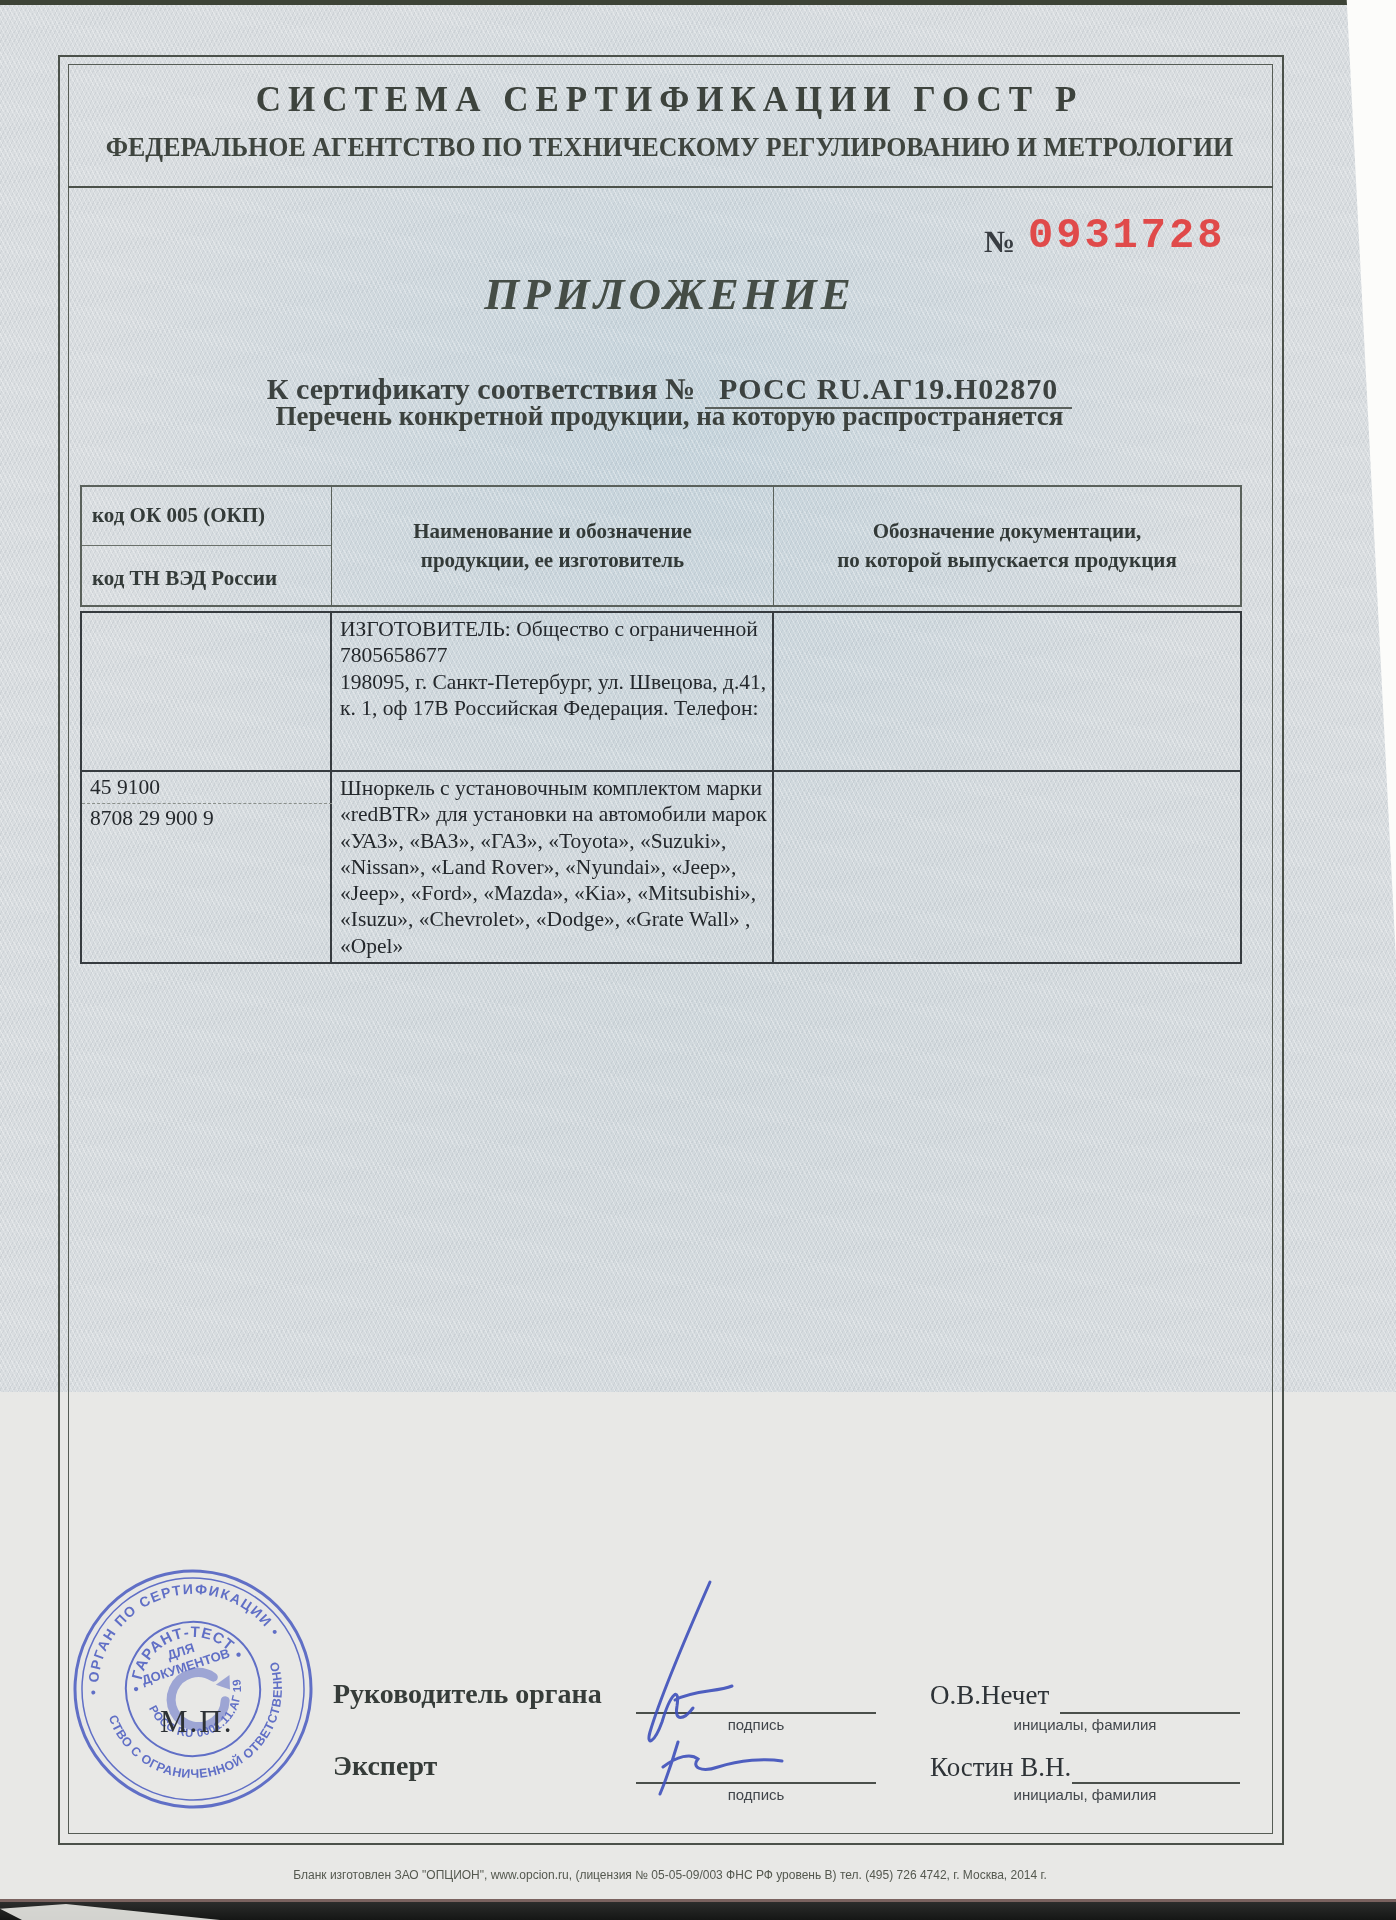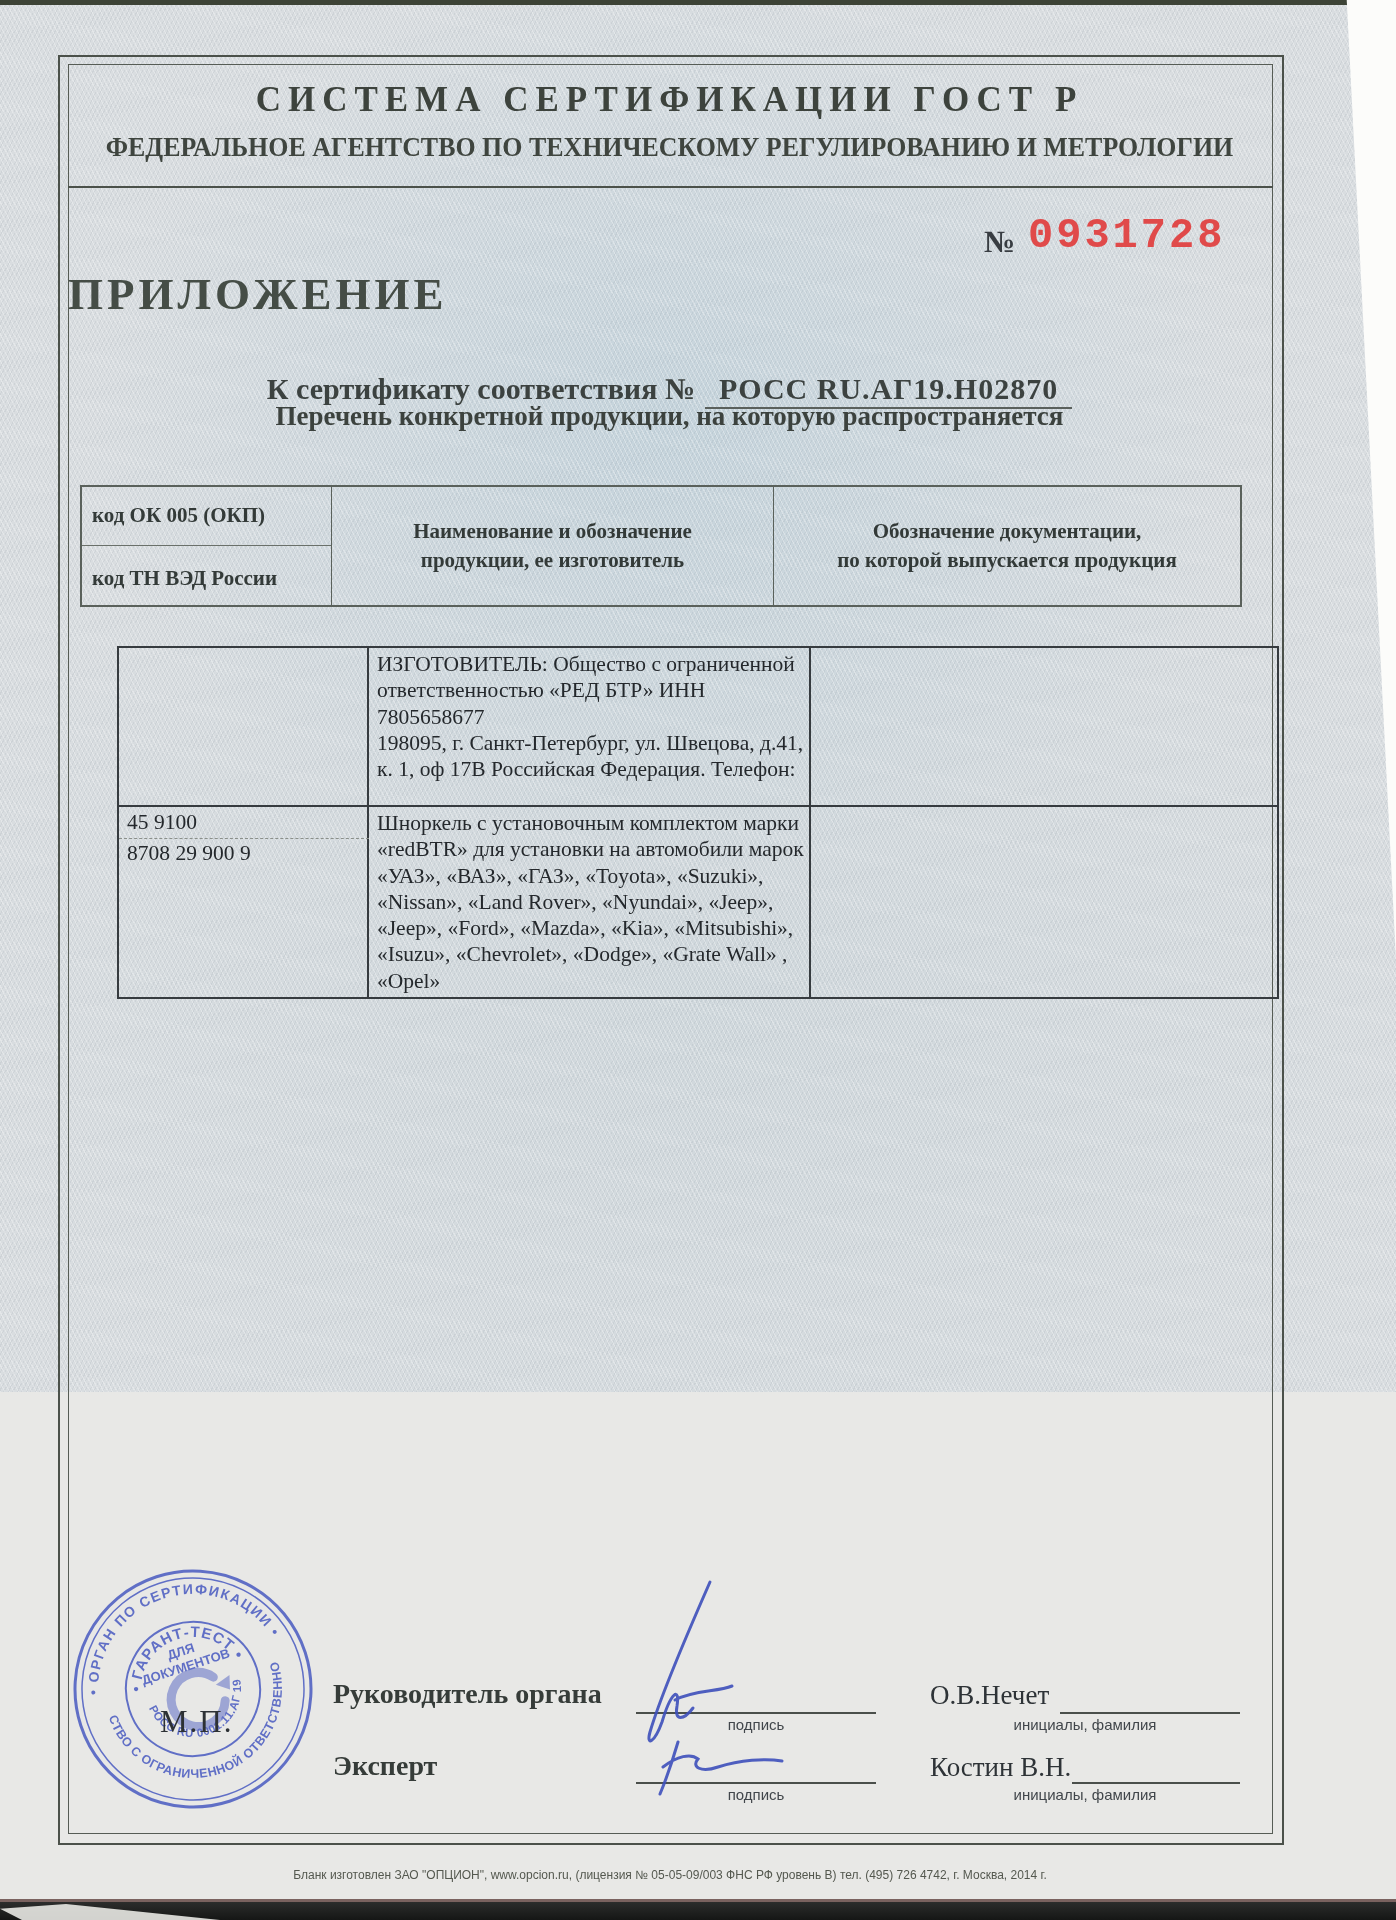--- a/index.html
+++ b/index.html
@@ -29,42 +29,42 @@
   .title1{position:absolute;left:68px;top:80px;width:1203px;text-align:center;
     font-size:35px;font-weight:bold;letter-spacing:7px;color:#3d433d;}
   .title2{position:absolute;left:68px;top:132px;width:1203px;text-align:center;
     font-size:27px;font-weight:bold;letter-spacing:0px;color:#3f453f;
     transform:scaleX(0.96);transform-origin:center;}
   .hdr-divider{position:absolute;left:68px;top:186px;width:1205px;height:0;
     border-top:2px solid #4b514a;}
   .num-label{position:absolute;left:984px;top:224px;font-size:31px;font-weight:bold;color:#383d42;}
   .num-value{position:absolute;left:1028px;top:214px;font-size:42px;line-height:44px;
     font-family:"Liberation Mono", monospace;font-weight:bold;letter-spacing:3px;color:#e04a4a;}
-  .doc-title{position:absolute;left:68px;top:268px;width:1203px;text-align:left;
-    font-size:45px;font-weight:bold;letter-spacing:4px;color:#454d46;}
+  .doc-title{position:absolute;left:68px;top:268px;width:1203px;text-align:center;
+    font-size:45px;font-weight:bold;letter-spacing:4px;color:#454d46;font-style:italic;}
   .cert-line{position:absolute;left:68px;top:340px;width:1203px;text-align:center;
     font-size:30px;font-weight:bold;color:#3c4240;margin-top:32px;}
   .cert-num{font-weight:bold;padding:0 14px 2px 14px;border-bottom:2px solid #5a605c;
     margin-left:10px;letter-spacing:1px;}
   .subtitle{position:absolute;left:68px;width:1203px;text-align:center;
     font-size:27px;font-weight:bold;color:#3c423e;}
   .sub1{top:401px;} .sub2{top:433px;}
 
   .tbl{position:absolute;left:80px;display:grid;grid-template-columns:250px 442px 466px;}
   .tbl-head{top:485px;width:1158px;height:118px;border:2px solid #5a615b;}
   .tbl-head > div{border-right:1.5px solid #5a615b;position:relative;}
   .tbl-head > div:last-child{border-right:none;}
   .hc{display:flex;flex-direction:column;justify-content:center;align-items:center;
     font-size:21px;font-weight:bold;color:#333a38;line-height:29px;text-align:center;}
   .code-top{position:absolute;left:10px;top:16px;font-size:21px;font-weight:bold;color:#333a38;}
   .code-bot{position:absolute;left:10px;bottom:14px;font-size:21px;font-weight:bold;color:#333a38;}
   .code-div{position:absolute;left:0;top:58px;width:100%;border-top:1.5px solid #6a706a;}
 
-  .tbl-body{top:646px;width:1158px;border:2px solid #363b3f;
-    grid-template-rows:159px 190px;margin-left:37px;}
+  .tbl-body{top:611px;width:1158px;border:2px solid #363b3f;
+    grid-template-rows:159px 190px;}
   .tbl-body > div{border-right:2px solid #363b3f;border-bottom:2px solid #363b3f;
     padding:3px 8px;box-sizing:border-box;}
   .tbl-body > div:nth-child(3n){border-right:none;}
   .tbl-body > div:nth-child(n+4){border-bottom:none;}
   .cellline{font-size:21.5px;line-height:26.3px;color:#24282c;white-space:nowrap;}
   .codes .cellline{line-height:25px;}
   .dash-div{border-top:1.5px dashed #8a8f8a;margin:3px 0 2px -8px;width:250px;}
 
   .stamp{position:absolute;left:70px;top:1566px;width:246px;height:246px;opacity:.82;}
   .mp{position:absolute;left:160px;top:1704px;font-size:31px;color:#2d3135;letter-spacing:2px;}
@@ -118,21 +118,20 @@
     <div class="hc">
       <div>Обозначение документации,</div>
       <div>по которой выпускается продукция</div>
     </div>
   </div>
 
   <div class="tbl tbl-body" style="display:grid;">
     <div></div>
     <div>
       <div class="cellline">ИЗГОТОВИТЕЛЬ: Общество с ограниченной</div>
-      <div class="cellline">ответственностью «РЕД БТР» ИНН</div>
       <div class="cellline">7805658677</div>
       <div class="cellline">198095, г. Санкт-Петербург, ул. Швецова, д.41,</div>
       <div class="cellline">к. 1, оф 17В Российская Федерация. Телефон:</div>
     </div>
     <div></div>
 
     <div class="codes">
       <div class="cellline">45 9100</div>
       <div class="dash-div"></div>
       <div class="cellline">8708 29 900 9</div>

